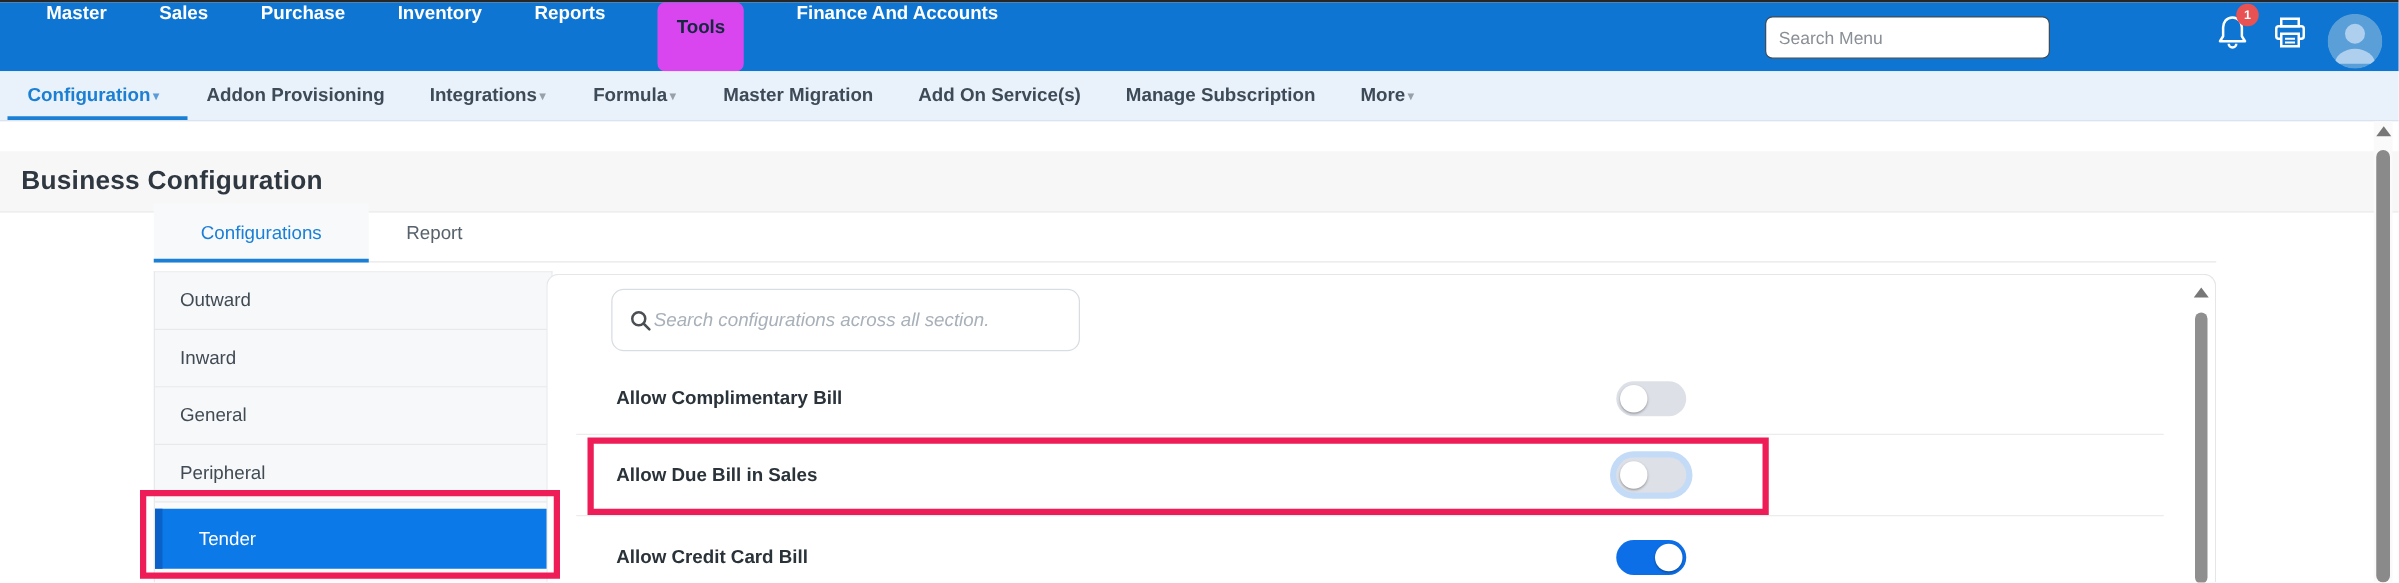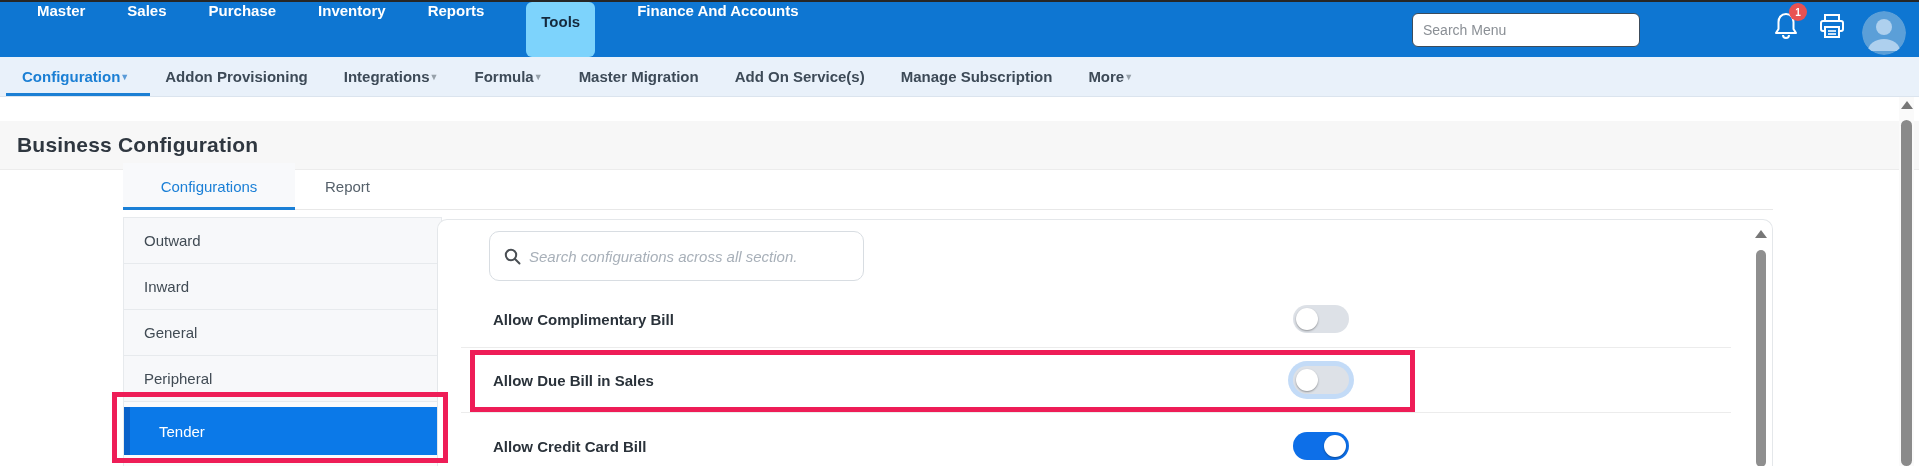--- a/index.html
+++ b/index.html
@@ -7,21 +7,21 @@
               font-family:"Liberation Sans", sans-serif; }
   .stage { position:relative; width:1919px; height:466px; background:#fff; }
 
   
   .win-edge { position:absolute; left:0; top:0; width:1919px; height:2px; background:#262626; }
 
   
   .topnav { position:absolute; left:0; top:2px; width:1919px; height:55px; background:#0e76d2;
             display:flex; padding-left:37px; gap:42px; }
   .topnav-item { color:#fff; font-size:15px; font-weight:700; white-space:nowrap; cursor:pointer; }
-  .topnav-item.active { background:#7dd3fc; color:#15293d; border-radius:6px; padding:11px 15px; }
+  .topnav-item.active { background:#d946ef; color:#15293d; border-radius:6px; padding:11px 15px; }
   .nav-search { position:absolute; left:1412px; top:13px; width:228px; height:34px;
                 border:1px solid #3c4c5c; border-radius:6px; background:#fff;
                 font-size:14px; color:#444; padding:0 10px; outline:none;
                 font-family:"Liberation Sans", sans-serif; }
   .nav-search::placeholder { color:#8a8f95; }
   .icon-btn { position:absolute; top:10px; width:30px; height:36px; cursor:pointer; }
   .bell-wrap  { left:1773px; }
   .print-wrap { left:1818px; }
   .badge { position:absolute; left:16px; top:-7px; min-width:18px; height:18px; border-radius:9px;
            background:#e85252; color:#fff; font-size:10px; font-weight:700;
@@ -61,21 +61,21 @@
                font-size:15px; color:#414b54; background:#f7f8fa;
                border-bottom:1px solid #e7eaed; cursor:pointer; }
   .side-item.selected { margin-top:5px; height:48px; background:#0b79e8; color:#fff;
                         border-left:6px solid #0a62c9; border-bottom:none; padding-left:29px; }
 
   
   .panel { position:absolute; left:437px; top:219px; width:1336px; height:247px;
            background:#fff; border:1px solid #e4e7ea; border-radius:10px 10px 0 0; border-bottom:none; }
   .cfg-search { position:absolute; left:51px; top:11px; width:375px; height:50px;
                 border:1px solid #d8dde2; border-radius:10px; display:flex; align-items:center;
-                padding:0 14px; gap:8px; background:#fff; }
+                padding:0 14px; gap:2px; background:#fff; }
   .cfg-search input { border:none; outline:none; flex:1; font-size:15px; font-style:italic;
                       color:#6d757d; font-family:"Liberation Sans", sans-serif; background:transparent; }
   .cfg-search input::placeholder { color:#a8b0b9; font-style:italic; }
   .rows { position:absolute; left:23px; top:71px; width:1270px; }
   .cfg-row { position:relative; height:57px; border-bottom:1px solid #ececec; }
   .cfg-row.r2 { height:65px; }
   .cfg-row.r3 { height:65px; border-bottom:none; }
   .cfg-label { position:absolute; left:32px; top:50%; transform:translateY(-50%);
                font-size:15px; font-weight:700; color:#2a323a; }
   .toggle { position:absolute; left:832px; top:50%; transform:translateY(-50%);

